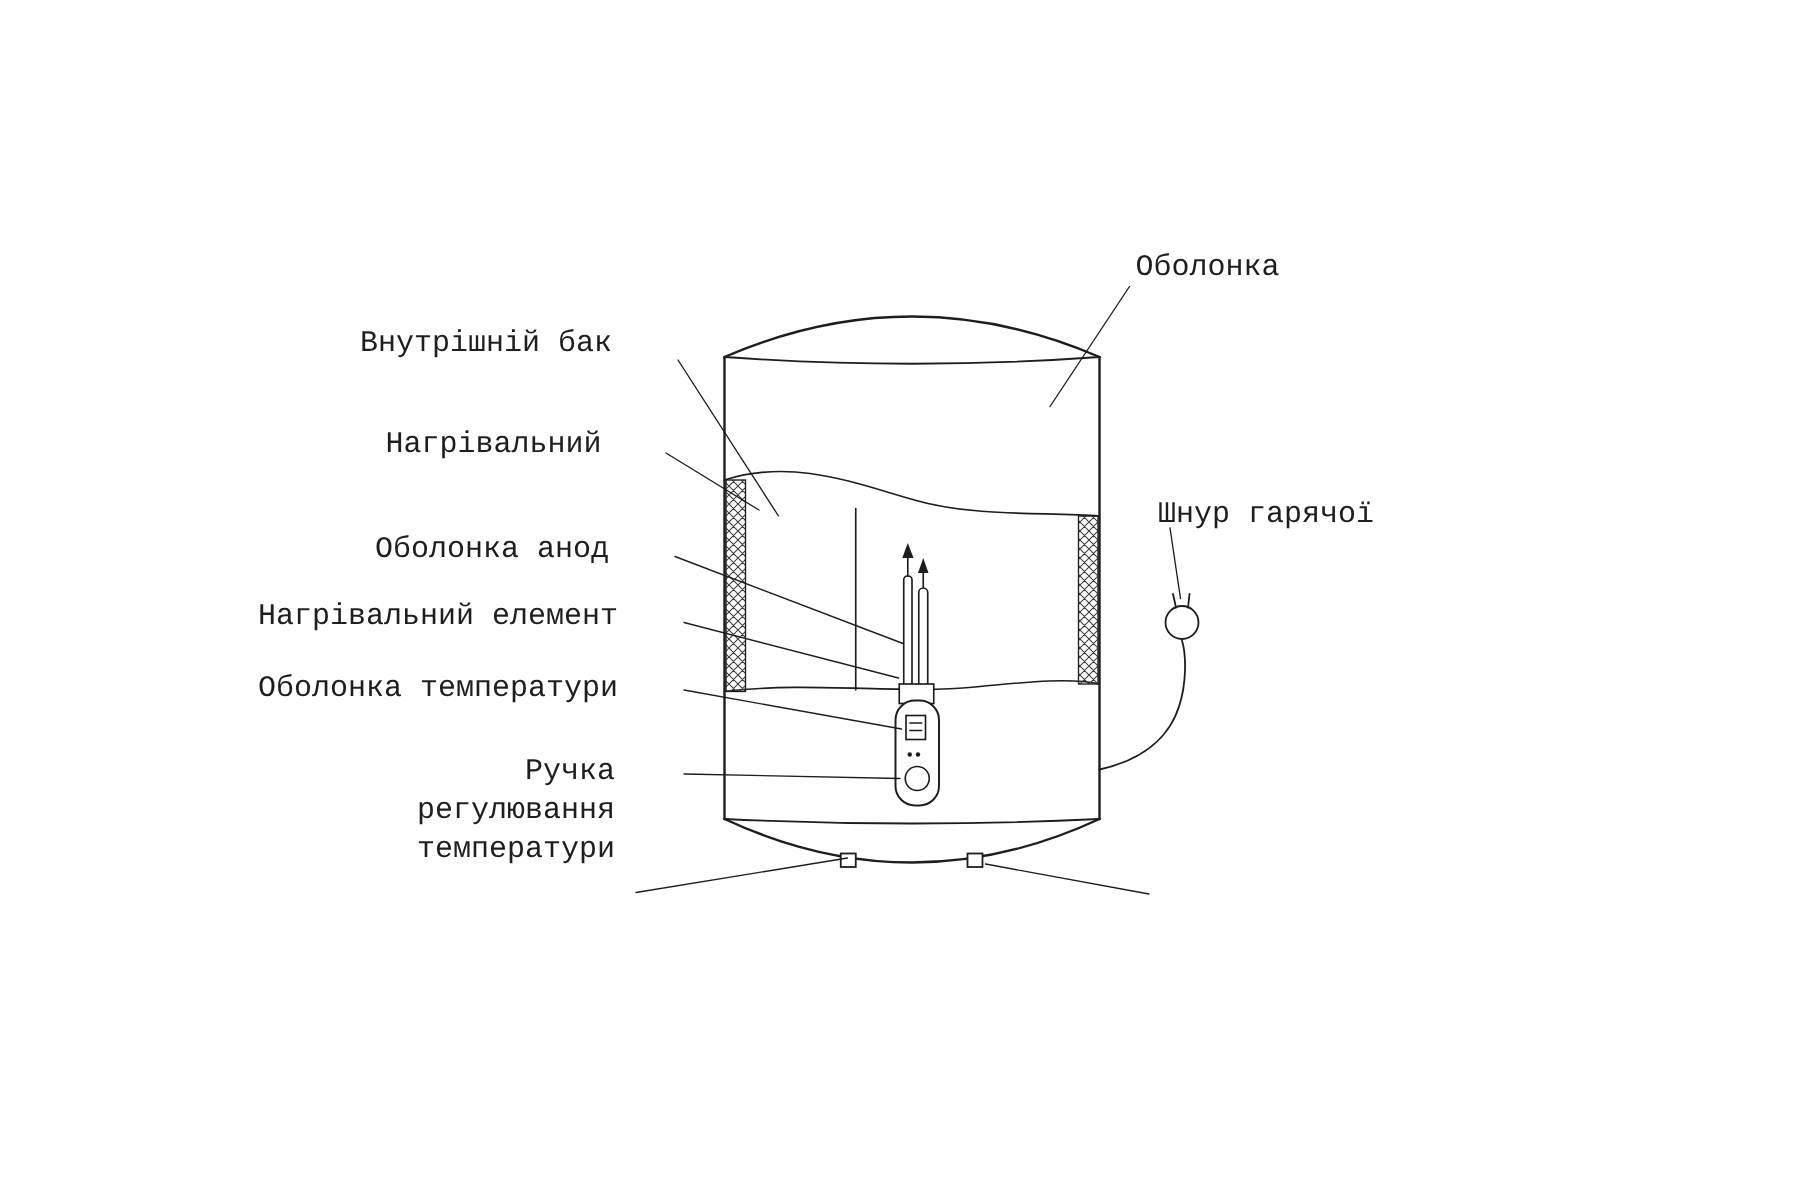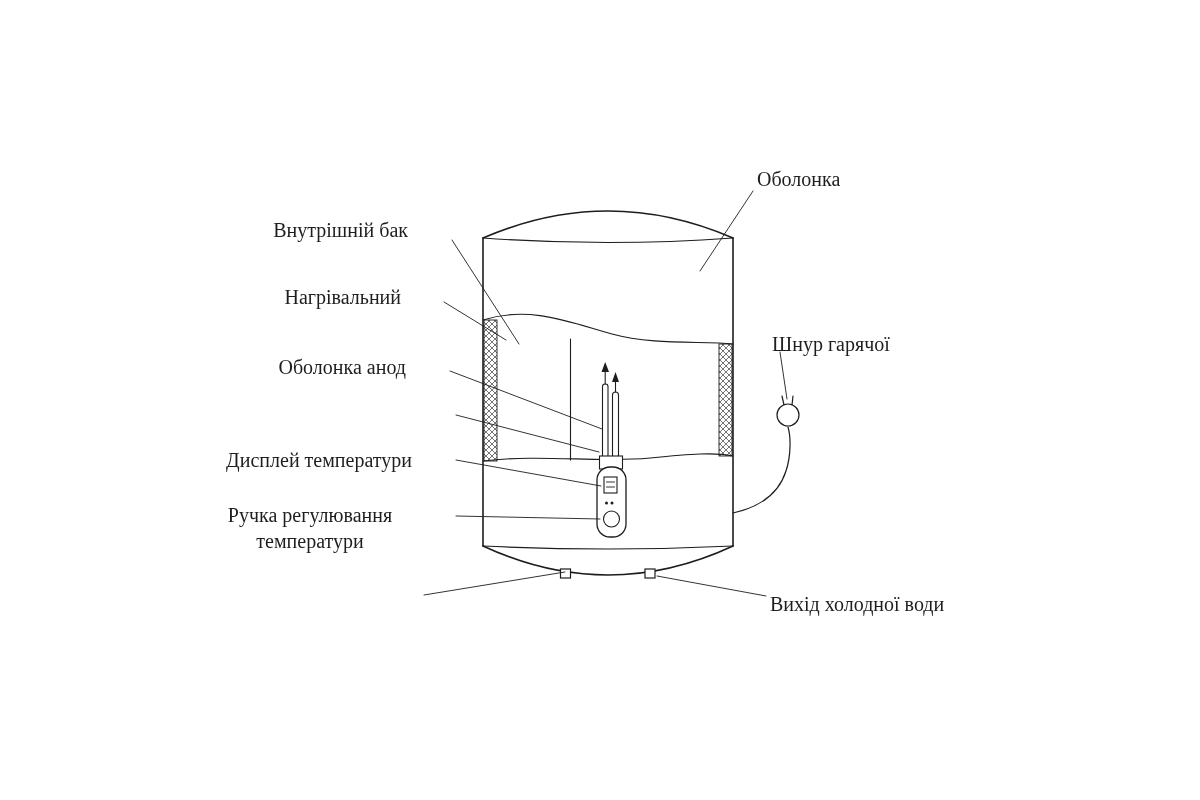--- a/index.html
+++ b/index.html
@@ -6,37 +6,37 @@
     margin: 0;
     padding: 0;
     background: #ffffff;
   }
   #stage {
     position: relative;
     width: 1160px;
     height: 800px;
     background: #ffffff;
     overflow: hidden;
-    font-family: Liberation Serif, serif;
+    font-family: Liberation Mono, monospace;
   }
   #diagram-svg {
     position: absolute;
     inset: 0;
     width: 1200px;
     height: 800px;
   }
   .lbl {
     position: absolute;
     font-size: 20px;
     line-height: 1.3;
     color: #1e1e1e;
     white-space: nowrap;
   }
   .lbl.right-anchored {
-    text-align: center;
+    text-align: right;
   }
   .lbl.wrap {
     white-space: normal;
   }
 </style>
 </head>
 <body>
 
 <div id="stage">
 
@@ -123,23 +123,23 @@
   </svg>
 
   <div class="lbl" style="left:757px; top:166px;">Оболонка</div>
 
   <div class="lbl right-anchored" style="right:752px; top:217px;">Внутрішній бак</div>
 
   <div class="lbl right-anchored" style="right:759px; top:284px;">Нагрівальний</div>
 
   <div class="lbl right-anchored" style="right:754px; top:354px;">Оболонка анод</div>
 
+  <div class="lbl right-anchored" style="right:748px; top:399px;">Нагрівальний елемент</div>
 
-  <div class="lbl right-anchored" style="right:748px; top:447px;">Дисплей температури</div>
+  <div class="lbl right-anchored" style="right:748px; top:447px;">Оболонка температури</div>
 
   <div class="lbl right-anchored wrap" style="right:750px; top:502px; width:200px;">Ручка регулювання температури</div>
 
 
   <div class="lbl" style="left:772px; top:331px;">Шнур гарячої</div>
 
-  <div class="lbl" style="left:770px; top:591px;">Вихід холодної води</div>
 
 </div>
 
 </body></html>

